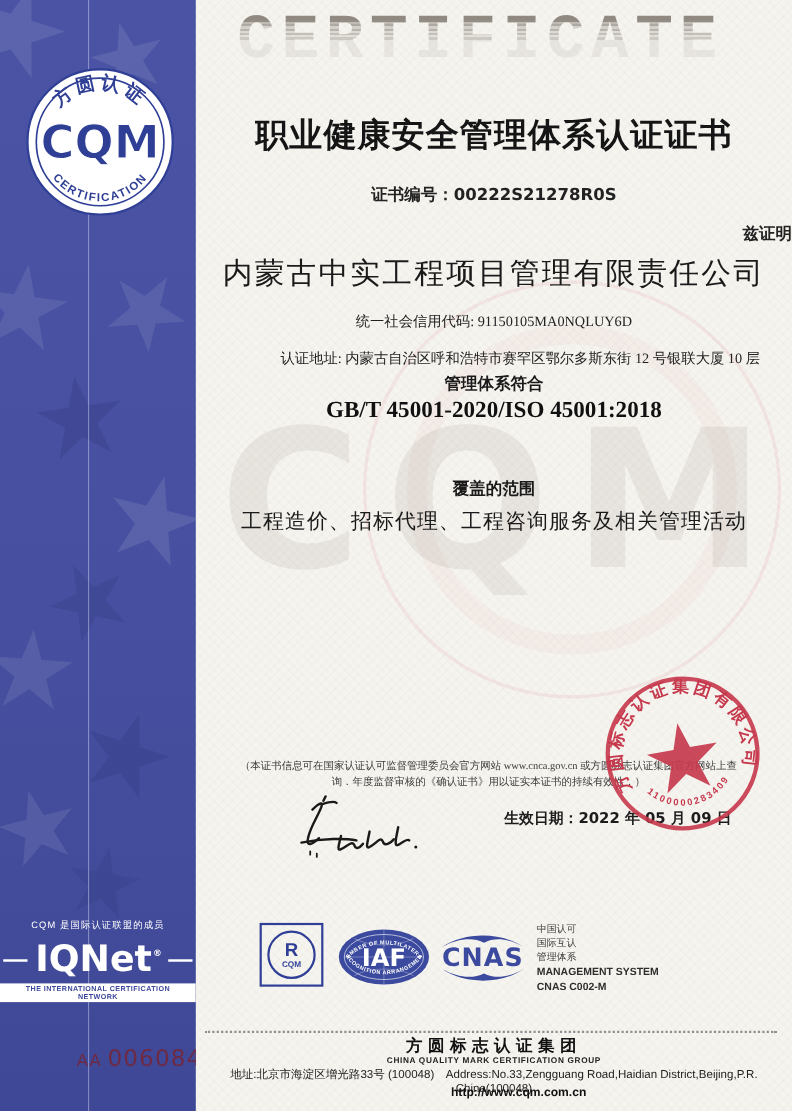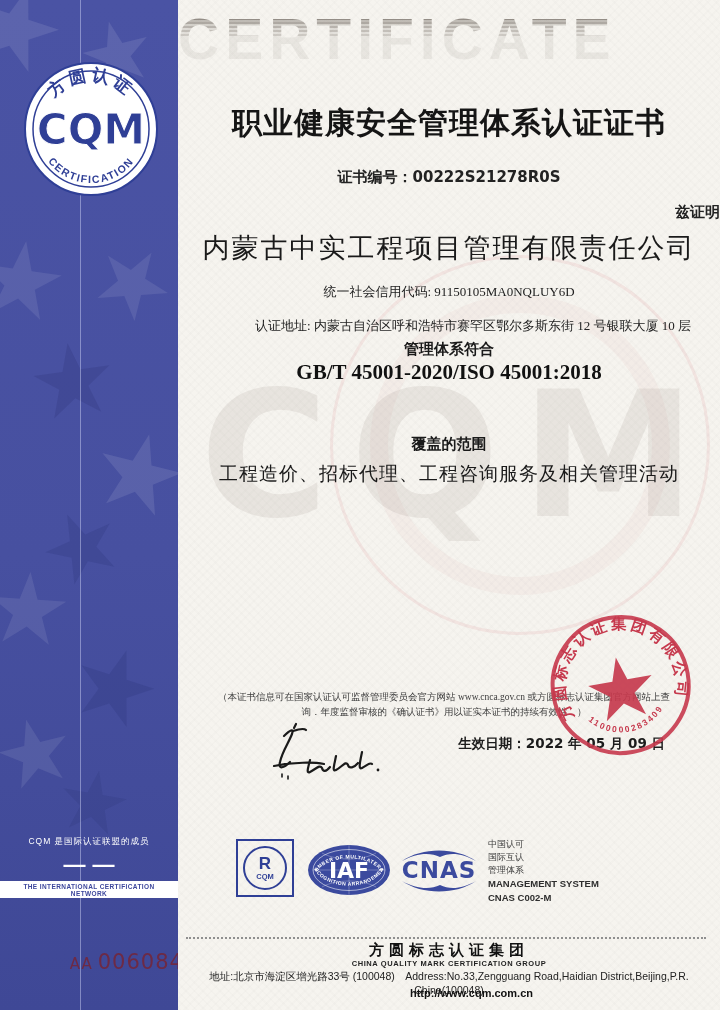--- a/index.html
+++ b/index.html
@@ -39,22 +39,22 @@
             font-size:175px; font-weight:bold; letter-spacing:22px; line-height:1;
             color:rgba(148,138,130,0.14); font-family:"DejaVu Sans",sans-serif; pointer-events:none; }
   .wm-ring { position:absolute; left:330px; top:255px; width:380px; height:380px; border-radius:50%;
              border:3px solid rgba(205,90,95,0.10); pointer-events:none; }
   .wm-ring2 { position:absolute; left:370px; top:295px; width:300px; height:300px; border-radius:50%;
              border:18px solid rgba(205,90,95,0.05); pointer-events:none; }
 
   
   .main { position:absolute; left:178px; top:0; width:542px; height:1010px; }
 
-  .cert-head { position:absolute; left:0; top:6px; width:480px; text-align:left;
-               font-size:57px; font-weight:bold; letter-spacing:6px; font-family:Liberation Sans, sans-serif;
+  .cert-head { position:absolute; left:0; top:6px; width:480px; text-align:right;
+               font-size:57px; font-weight:bold; letter-spacing:6px; font-family:Liberation Mono, monospace;
                background:repeating-linear-gradient(to bottom,#8f8982 0 12px, #938d86 12px 14px, rgba(147,141,134,0.55) 14px 16px,
                           rgba(150,144,137,0.75) 16px 18px, rgba(150,144,137,0.35) 18px 20px,
                           rgba(152,146,139,0.65) 20px 22px, rgba(152,146,139,0.25) 22px 24px,
                           rgba(154,148,141,0.55) 24px 26px, rgba(154,148,141,0.2) 26px 28px,
                           rgba(156,150,143,0.45) 28px 30px, rgba(156,150,143,0.15) 30px 60px);
                -webkit-background-clip:text; background-clip:text; color:transparent; }
 
   .title { position:absolute; left:0; top:103px; width:542px; text-align:center;
            font-size:30px; font-weight:bold; color:#151515; letter-spacing:1px; }
 
@@ -159,20 +159,21 @@
         <text font-size="10.5" font-weight="bold" fill="#2f3f96" letter-spacing="1.5">
           <textPath href="#badgeBottom" startOffset="50%" text-anchor="middle">CERTIFICATION</textPath>
         </text>
       </svg>
     </div>
 
     <div class="iqnet">
       <div class="member">CQM 是国际认证联盟的成员</div>
       <div class="row">
         <span class="dash">—</span>
+        <span class="logo"><span>IQNet</span><span class="reg">®</span></span>
         <span class="dash">—</span>
       </div>
       <div><span class="tagline">THE INTERNATIONAL CERTIFICATION NETWORK</span></div>
     </div>
 
     <div class="serial">
       <span class="aa">AA</span>
       <span class="num">0060840</span>
     </div>
   </div>

